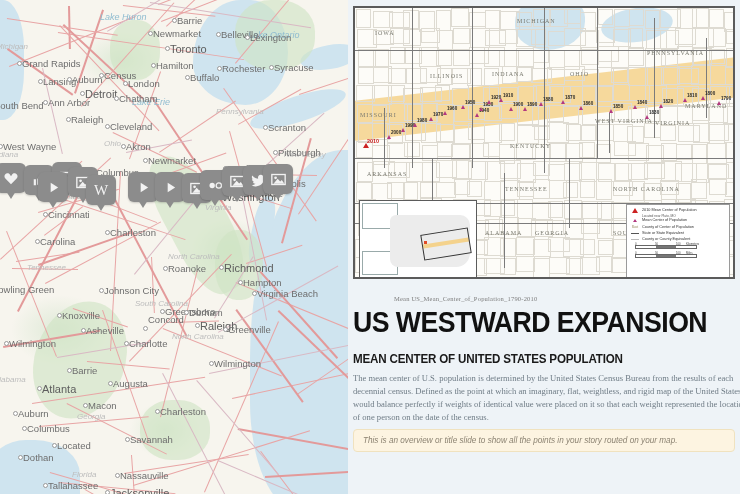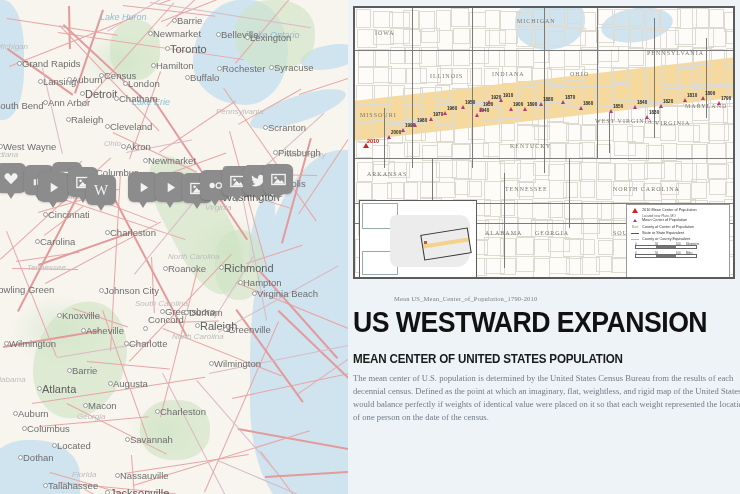--- a/index.html
+++ b/index.html
@@ -998,15 +998,16 @@
             <span class="sb-lbl" style="left:50px;">Miles</span>
           </div>
         </div>
       </div>
     </div>
 
     <div class="caption">Mean US_Mean_Center_of_Population_1790-2010</div>
     <div class="title">US WESTWARD EXPANSION</div>
     <div class="subtitle">MEAN CENTER OF UNITED STATES POPULATION</div>
     <div class="body-text">The mean center of U.S. population is determined by the United States Census Bureau from the results of each decennial census. Defined as the point at which an imaginary, flat, weightless, and rigid map of the United States would balance perfectly if weights of identical value were placed on it so that each weight represented the location of one person on the date of the census.</div>
+    <div class="note">This is an overview or title slide to show all the points in your story routed on your map.</div>
 
   </div>
 </div>
 
 </body></html>

